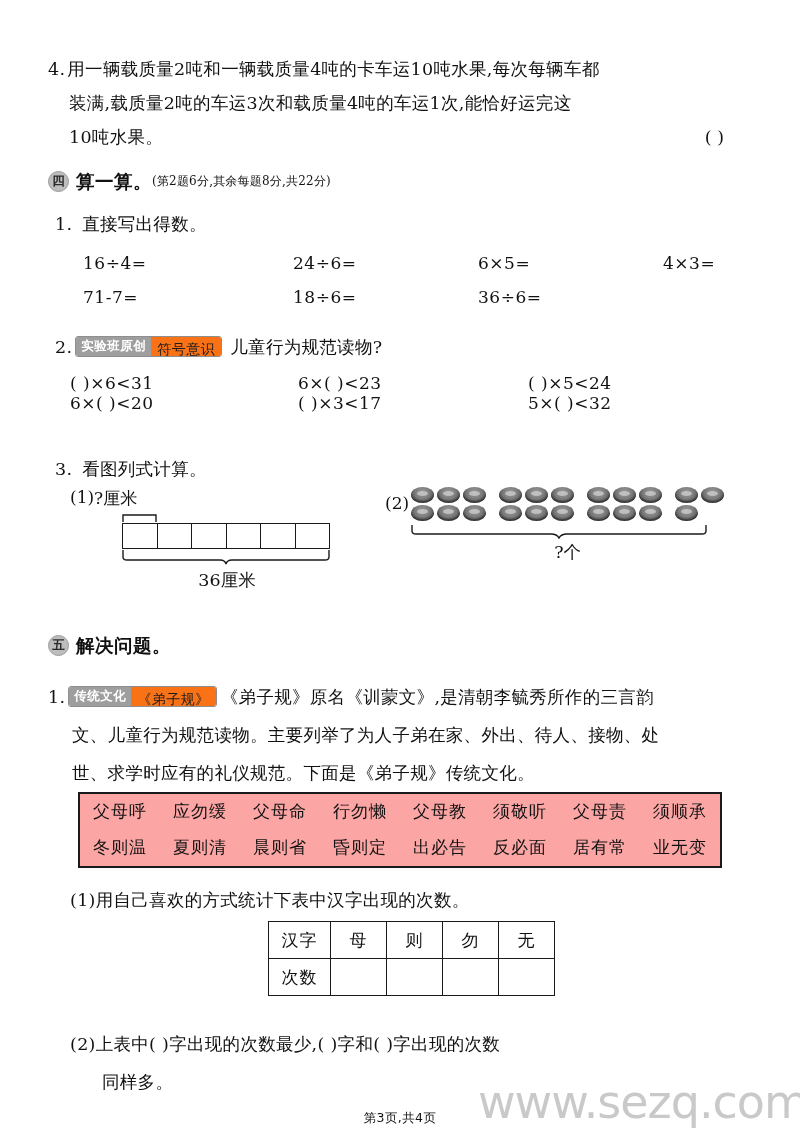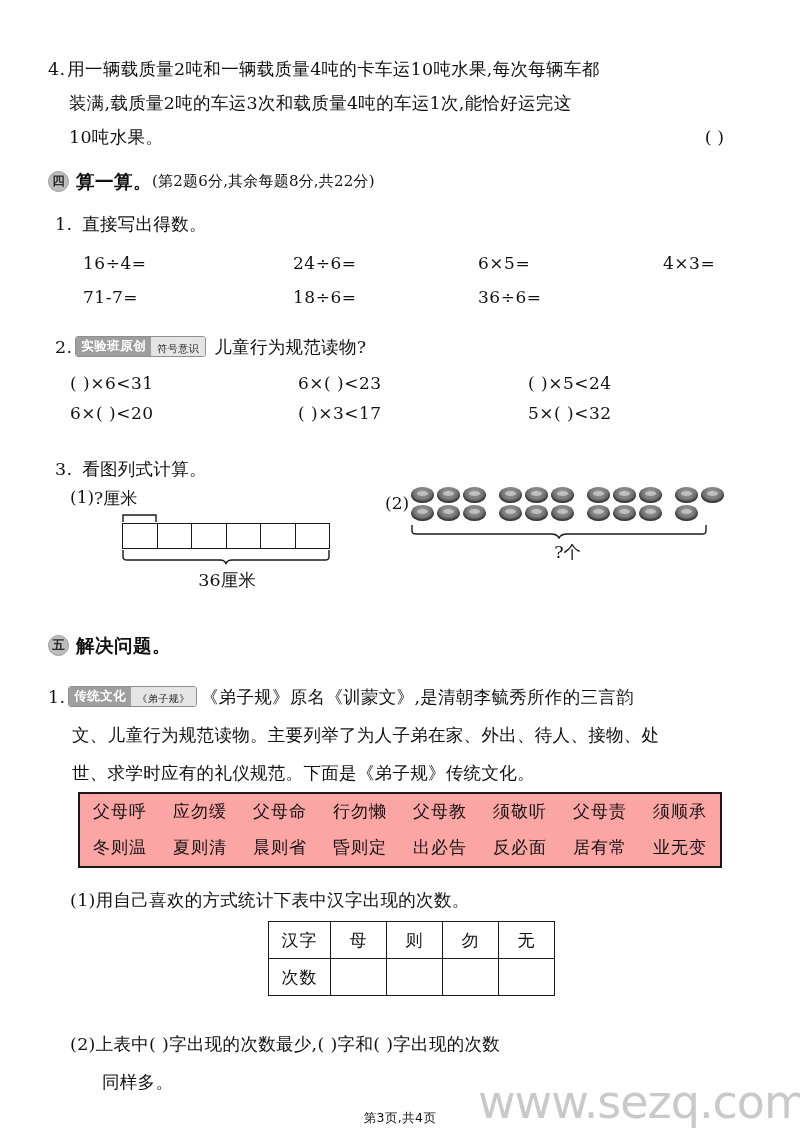--- a/index.html
+++ b/index.html
@@ -47,21 +47,21 @@
     border-radius: 50%;
     background: #bdbdbd;
     color: #2b2b2b;
     font-size: 12.5px;
     font-weight: bold;
     margin-right: 7px;
     border: 1px solid #9a9a9a;
     line-height: 1;
   }
   .sec-title { font-weight: bold; font-size: 18.5px; letter-spacing: .5px; }
-  .sec-score { font-weight: normal; font-size: 15px; letter-spacing: .2px; }
+  .sec-score { font-weight: normal; font-size: 12px; letter-spacing: .2px; }
 
   
   .badge-wrap {
     display: inline-flex;
     align-items: stretch;
     border: 1px solid #8e8e8e;
     border-radius: 3px;
     overflow: hidden;
     vertical-align: middle;
     height: 21px;
@@ -72,43 +72,43 @@
   .badge-dark {
     background: #9e9e9e;
     color: #ffffff;
     font-size: 12.5px;
     padding: 0 5px;
     display: flex; align-items: center;
     font-weight: bold;
     letter-spacing: .5px;
   }
   .badge-light {
-    background: #e5e5e5;
+    background: #f97316;
     color: #1c1c1c;
-    font-size: 10px;
+    font-size: 14px;
     padding: 12px 6px;
     display: flex; align-items: center;
     letter-spacing: .5px;
   }
 
   
   .calc-grid {
     position: absolute;
     display: grid;
     grid-template-columns: 210px 185px 185px 150px;
     row-gap: 14px;
     font-size: 17px;
   }
   .calc-cell { white-space: nowrap; letter-spacing: .5px; }
 
   .ineq-grid {
     position: absolute;
     display: grid;
     grid-template-columns: 228px 230px 200px;
-    row-gap: 10px;
+    row-gap: 0;
     font-size: 17px;
   }
 
   
   .bar-wrap { position: absolute; }
   .bar-label { font-size: 17px; white-space: nowrap; }
   .bar-row { display: flex; border: 1.6px solid #1a1a1a; width: 208px; height: 26px; }
   .bar-seg { flex: 1; border-right: 1.4px solid #1a1a1a; }
   .bar-seg:last-child { border-right: none; }
 

